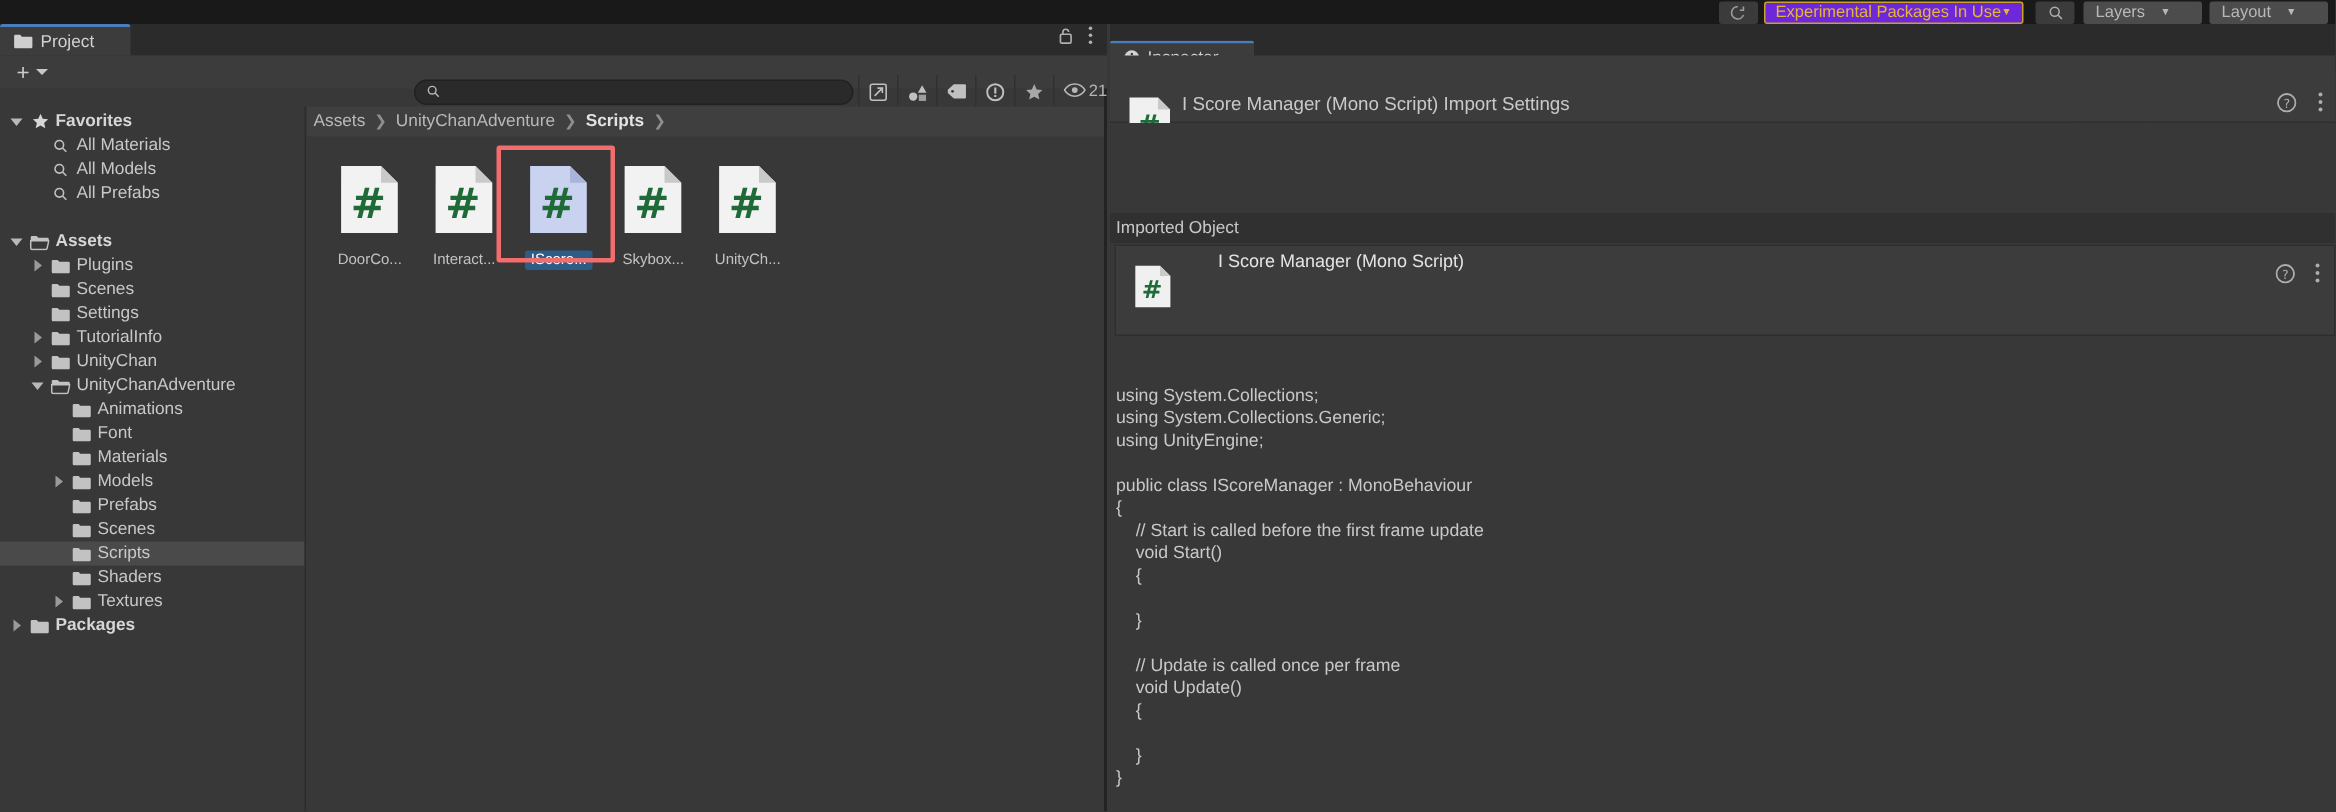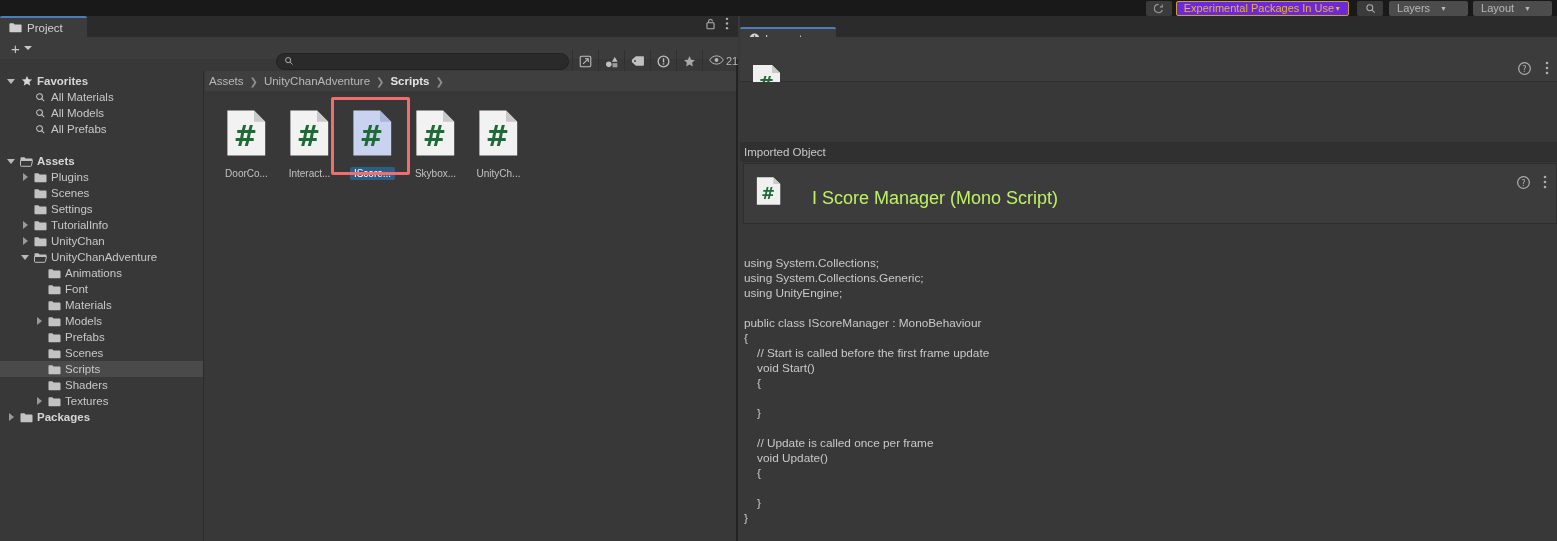--- a/index.html
+++ b/index.html
@@ -164,21 +164,21 @@
   .imported-hdr {
     position: absolute; left: 0; top: 126px; width: 817px; height: 20px;
     background: #303030; display: flex; align-items: center; padding-left: 4px;
     font-size: 11.5px; color: #c9c9c9;
   }
   .imported-body {
     position: absolute; left: 3px; top: 147px; width: 814px; height: 61px;
     background: #3c3c3c; border: 1px solid #2e2e2e;
   }
   .imp-icon { position: absolute; left: 12px; top: 12px; }
-  .imp-title { position: absolute; left: 68px; top: 24px; font-size: 18px; color: #bef264; }
+  .imp-title { position: absolute; left: 68px; top: 3px; font-size: 12px; color: #e5e5e5; }
   .imp-help { position: absolute; right: 26px; top: 12px; }
   .imp-kebab { position: absolute; right: 9px; top: 11px; }
 
   .asm-block {
     position: absolute; left: 3px; top: 208px; width: 814px; height: 41px;
     background: #3c3c3c; border-left: 1px solid #2e2e2e; border-right: 1px solid #2e2e2e;
     border-bottom: 1px solid #2e2e2e;
   }
   .asm-title { position: absolute; left: 17px; top: 4px; font-size: 11.5px; font-weight: bold; color: #d2d2d2; }
   .asm-row { position: absolute; left: 17px; top: 23px; width: 780px; display: flex; font-size: 11.5px; }
@@ -629,20 +629,21 @@
 
     <div class="insp-header">
       <div class="insp-icon-lg">
         <svg width="30" height="34" viewBox="0 0 30 34">
           <path d="M1 1h19l8 8v24H1z" fill="#f0f0f0"></path>
           <path d="M20 1l8 8h-8z" fill="#c9c9c9"></path>
           <text x="14" y="26" font-family="DejaVu Sans" font-size="19" font-weight="bold" fill="#1f6b37" text-anchor="middle">#</text>
           <path d="M20 31l4 4v-4z" fill="#8a8a8a"></path>
         </svg>
       </div>
+      <div class="insp-title">I Score Manager (Mono Script) Import Settings</div>
       <div class="insp-help">
         <svg width="13" height="13" viewBox="0 0 14 14">
             <circle cx="7" cy="7" r="6.3" fill="none" stroke="#aeaeae" stroke-width="1.3"></circle>
             <text x="7" y="10.6" font-family="DejaVu Sans" font-size="9" fill="#aeaeae" text-anchor="middle">?</text>
           </svg>
       </div>
       <div class="insp-kebab">
         <svg width="4" height="14" viewBox="0 0 4 14">
             <circle cx="2" cy="2" r="1.3" fill="#aeaeae"></circle>
             <circle cx="2" cy="7" r="1.3" fill="#aeaeae"></circle>

